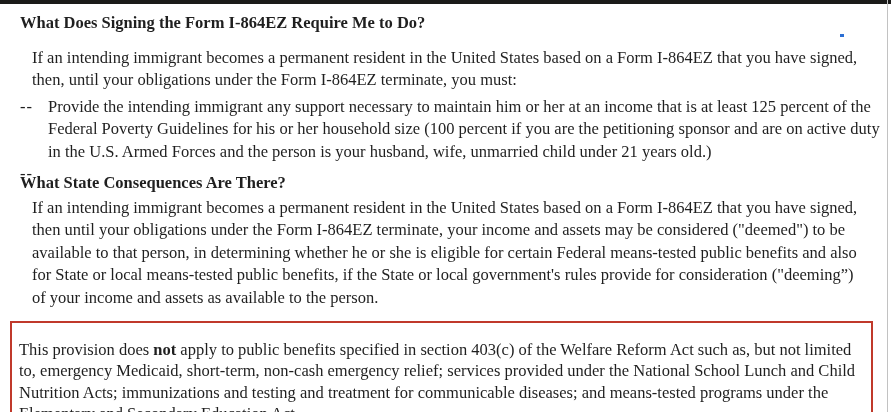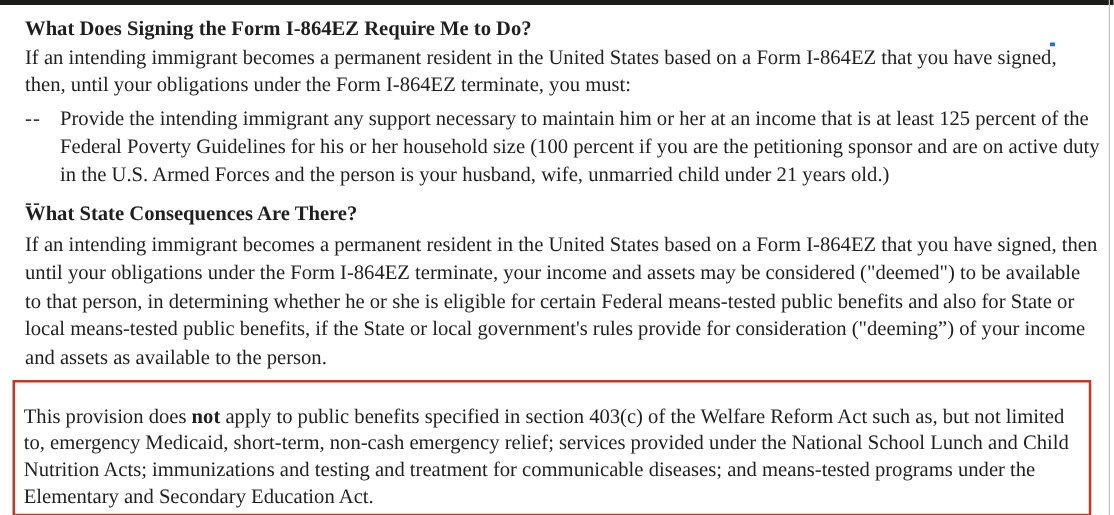--- a/index.html
+++ b/index.html
@@ -37,21 +37,21 @@
     left: 20px; top: 12px;
     width: 861px;
   }
   h2 {
     font-size: 16.5px;
     line-height: 22.5px;
     font-weight: 700;
     margin: 0;
   }
   .h2-consequences { margin-top: 9px; }
-  p { margin: 0; }
+  p { margin: 12px; }
   .intro { margin-bottom: 4px; }
   .body-consequences { margin-top: 2px; }
   ul.dash-list {
     list-style: none;
     margin: 4px 0 0 0;
     padding: 0;
   }
   ul.dash-list li {
     position: relative;
     padding-left: 28px;

